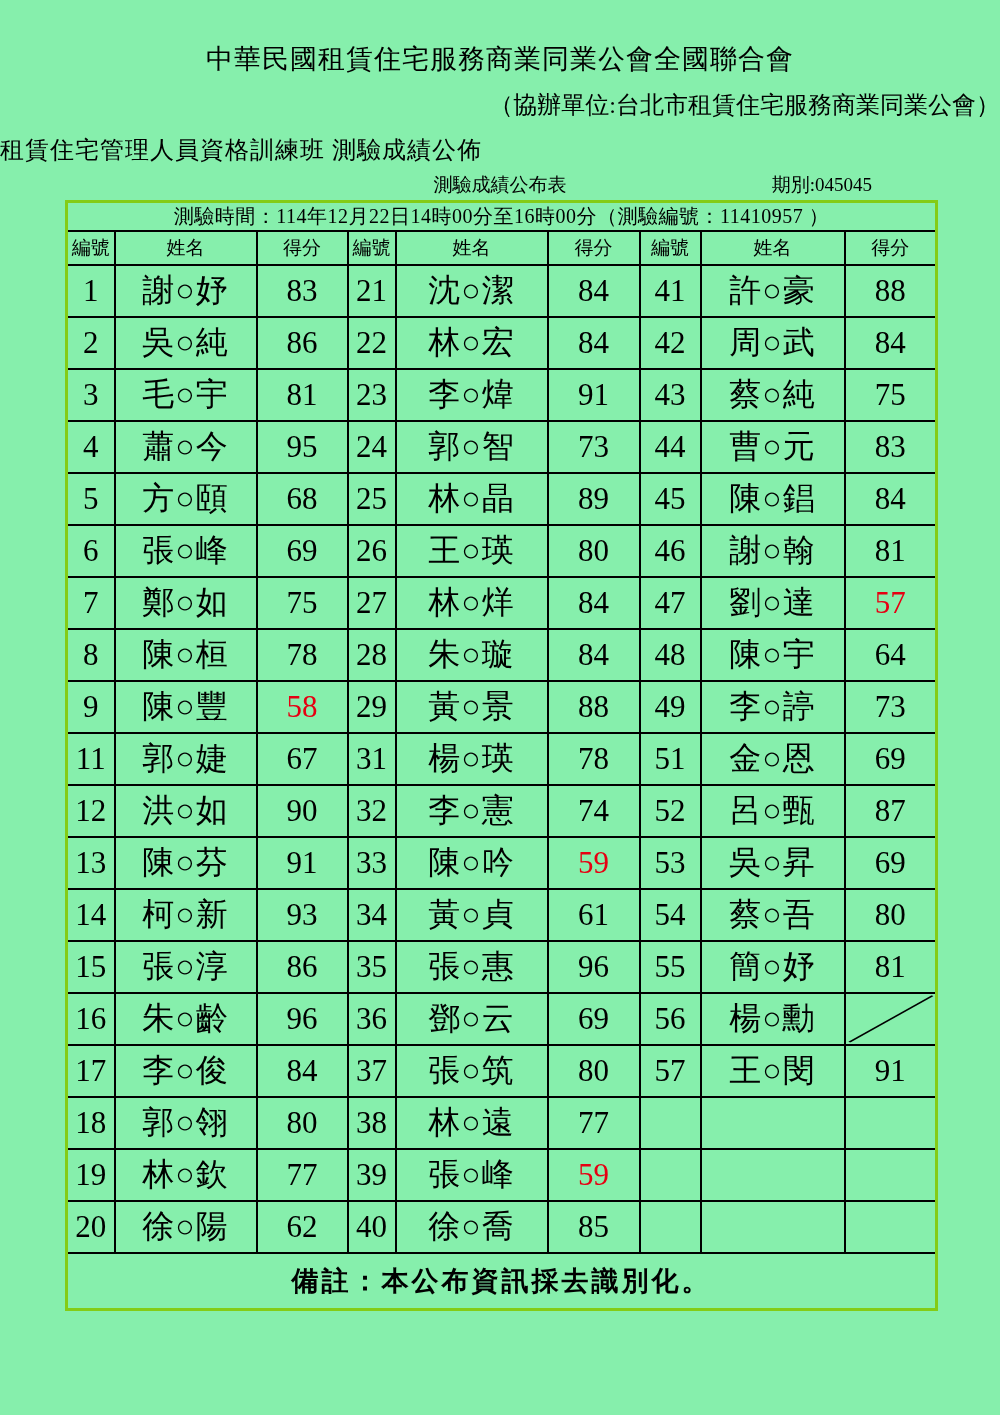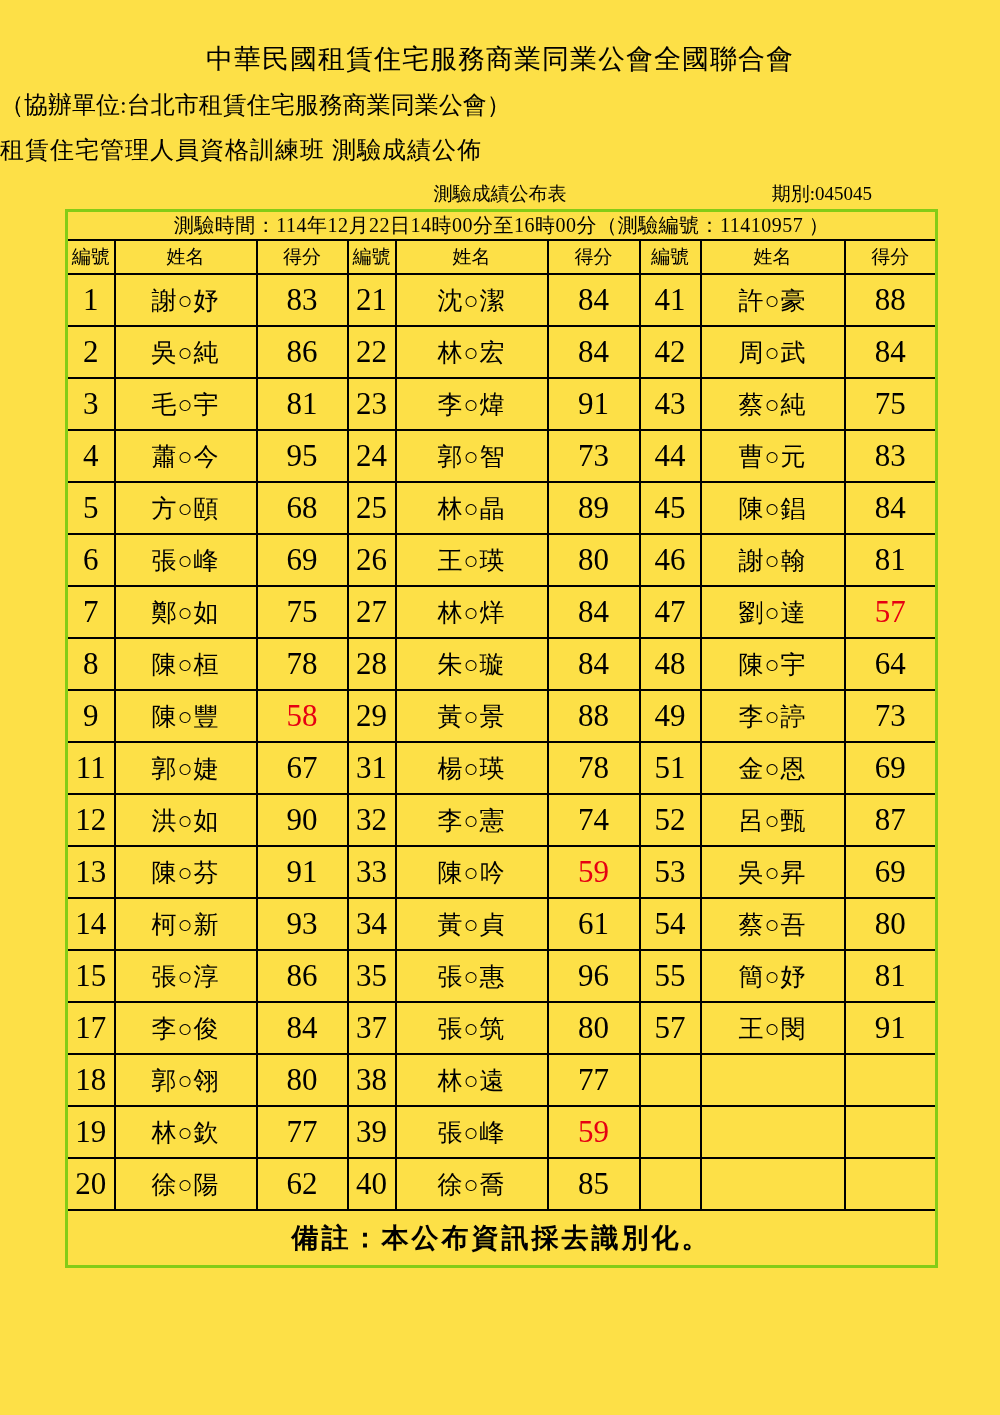--- a/index.html
+++ b/index.html
@@ -1,44 +1,44 @@
 <!DOCTYPE html>
 <html style="--fail: #e60012;"><head>
 <meta charset="utf-8">
 <style>
   html,body { margin:0; padding:0; background:#ffffff; }
   body {
     width:1000px; height:1415px;
     color:#000;
     font-family:"Liberation Serif","DejaVu Serif",serif;
   }
-  .page { position:relative; width:1000px; height:1415px; overflow:hidden; background:#fde047; }
+  .page { position:relative; width:1000px; height:1415px; overflow:hidden; background:#86efac; }
 
   .title1 { padding-top:42px; text-align:center; font-size:27px; line-height:34px; letter-spacing:1px; }
-  .title2 { margin-top:14px; text-align:left; font-size:24px; line-height:30px; }
+  .title2 { margin-top:14px; text-align:right; font-size:24px; line-height:30px; }
   .title3 { margin-top:15px; font-size:24px; line-height:30px; letter-spacing:1px; }
 
-  .subrow { position:relative; margin-top:16px; height:26px; }
+  .subrow { position:relative; margin-top:7px; height:26px; }
   .sheet-title { position:absolute; left:0; right:0; text-align:center; font-size:19px; line-height:26px; }
   .period { position:absolute; right:128px; top:0; font-size:19px; line-height:26px; }
 
   table.score-table {
     border-collapse:collapse; table-layout:fixed;
     margin:2px 0 0 65px; width:870px;
     border:3px solid #84cc16;
   }
   .score-table td, .score-table th {
     border:2px solid #000; padding:0;
     text-align:center; vertical-align:middle;
     font-weight:normal; overflow:hidden;
   }
   td.info { height:26px; font-size:20px; letter-spacing:0.5px; }
   th.hdr  { height:32px; font-size:19px; }
   td.no    { height:50px; font-size:31px; }
-  td.name  { font-size:25px; letter-spacing:1px; }
+  td.name  { font-size:32px; letter-spacing:1px; }
   td.score { font-size:31px;border-radius:7px; }
   td.score.fail { color:var(--fail,#e60012); }
   td.score.slash { position:relative; }
   .slash-svg { position:absolute; left:0; top:0; width:100%; height:100%; display:block; }
   td.note { height:54px; font-size:27px; font-weight:bold; letter-spacing:3px; }
 </style>
 </head>
 <body>
 
 <div class="page">
@@ -226,20 +226,35 @@
           <td class="name">張○淳</td>
           <td class="score">86</td>
           <td class="no">35</td>
           <td class="name">張○惠</td>
           <td class="score">96</td>
           <td class="no">55</td>
           <td class="name">簡○妤</td>
           <td class="score">81</td>
         </tr>
         <tr>
+          <td class="no">16</td>
+          <td class="name">朱○齡</td>
+          <td class="score">96</td>
+          <td class="no">36</td>
+          <td class="name">鄧○云</td>
+          <td class="score">69</td>
+          <td class="no">56</td>
+          <td class="name">楊○勳</td>
+          <td class="score slash">
+            <svg class="slash-svg" viewBox="0 0 100 100" preserveAspectRatio="none">
+              <line x1="0" y1="100" x2="100" y2="0" stroke="#000" stroke-width="1.6" vector-effect="non-scaling-stroke"></line>
+            </svg>
+          </td>
+        </tr>
+        <tr>
           <td class="no">17</td>
           <td class="name">李○俊</td>
           <td class="score">84</td>
           <td class="no">37</td>
           <td class="name">張○筑</td>
           <td class="score">80</td>
           <td class="no">57</td>
           <td class="name">王○閔</td>
           <td class="score">91</td>
         </tr>

